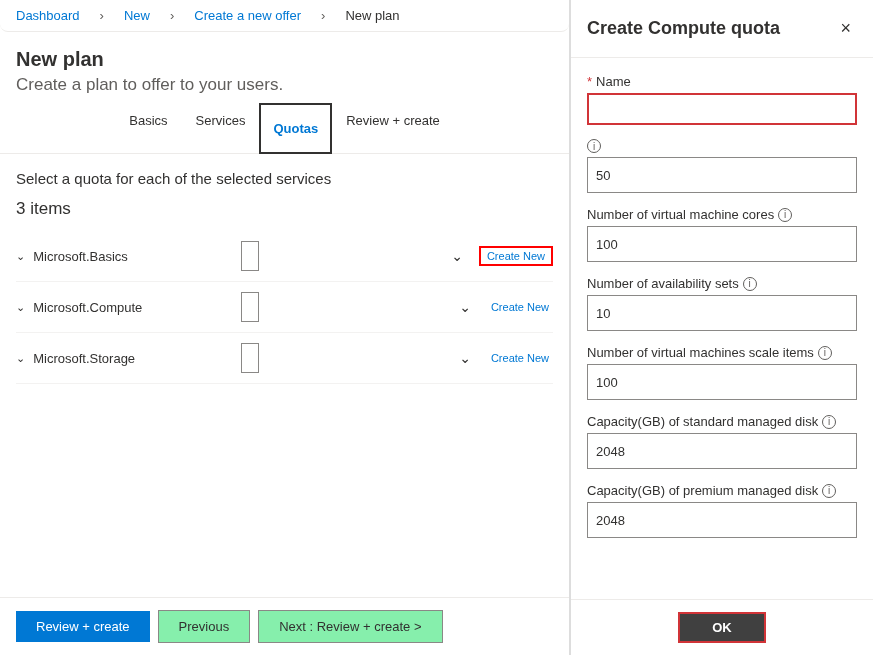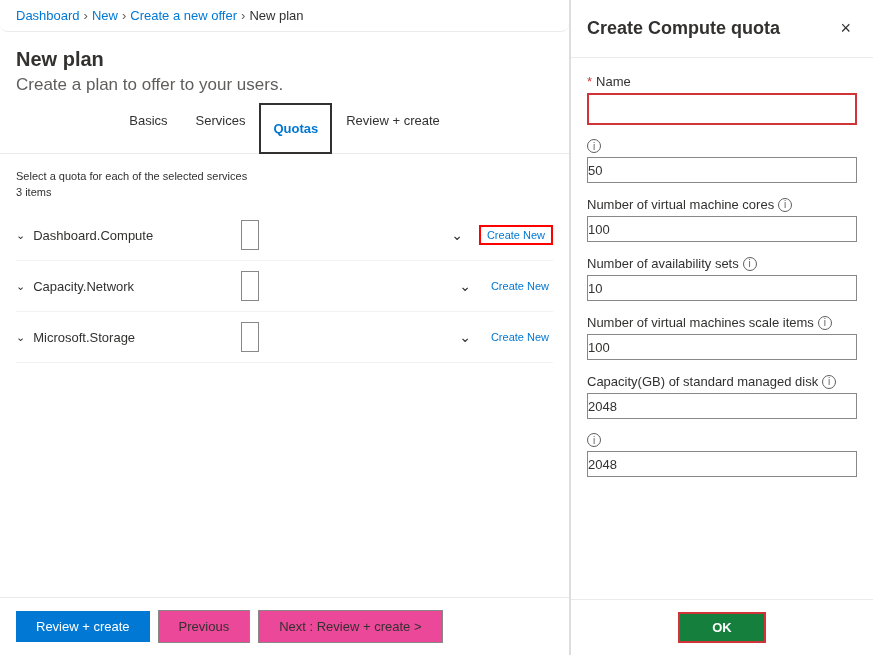--- a/index.html
+++ b/index.html
@@ -4,74 +4,74 @@
   <style>
     * { box-sizing: border-box; margin: 0; padding: 0; font-family: 'Segoe UI', Arial, sans-serif; font-size: 13px; }
     body { background: #f3f2f1; display: flex; flex-direction: column; height: 655px; width: 873px; overflow: hidden; }
 
     .main-container { display: flex; flex: 1; overflow: hidden; }
 
     
     .left-panel { flex: 0 0 570px; display: flex; flex-direction: column; background: #fff; border-right: 1px solid #ddd; }
 
     
-    .breadcrumb { display: flex; align-items: center; padding: 8px 16px; font-size: 12px; color: #0078d4; background: #fff; border-bottom: 1px solid #edebe9; gap: 4px; border-radius: 8px; }
+    .breadcrumb { display: flex; align-items: center; padding: 8px 16px; font-size: 12px; color: #0078d4; background: #fff; border-bottom: 1px solid #edebe9; gap: 20px; border-radius: 8px; }
     .breadcrumb-separator { color: #605e5c; }
     .breadcrumb-current { color: #323130; }
     .breadcrumb-link { color: #0078d4; cursor: pointer; text-decoration: none; }
 
     
     .page-header { padding: 16px 16px 8px; background: #fff; }
     .page-title { font-size: 20px; font-weight: 600; color: #323130; margin-bottom: 4px; }
     .page-subtitle { font-size: 17px; color: #605e5c; }
 
     
     .tabs { display: flex; padding: 0 16px; border-bottom: 1px solid #edebe9; background: #fff; justify-content: center; }
     .tab { padding: 10px 14px; cursor: pointer; color: #323130; font-size: 13px; border-bottom: 2px solid transparent; margin-bottom: -1px; }
     .tab.active { color: #0078d4; border-bottom: 2px solid #0078d4; font-weight: 600; }
     .tab.bordered { border: 2px solid #323130; padding: 16px 12px; }
 
     
     .content { flex: 1; padding: 16px; overflow-y: auto; background: #fff; }
-    .content-description { font-size: 11px; color: #323130; margin-bottom: 4px; }
-    .items-count { font-size: 11px; color: #323130; margin-bottom: 12px; font-weight: 400; }
+    .content-description { font-size: 15px; color: #323130; margin-bottom: 12px; }
+    .items-count { font-size: 17px; color: #323130; margin-bottom: 12px; font-weight: 400; }
 
     
     .service-row { display: flex; align-items: center; padding: 10px 0; border-bottom: 1px solid #f3f2f1; gap: 8px; }
     .chevron { color: #323130; font-size: 11px; cursor: pointer; }
     .service-name { flex: 0 0 200px; color: #323130; font-size: 13px; }
     .service-select { flex: 1; border: 1px solid #8a8886; height: 30px; padding: 0 8px; background: #fff; color: #323130; appearance: none; cursor: pointer; }
     .select-wrapper { flex: 1; position: relative; }
     .select-wrapper::after { content: '⌄'; position: absolute; right: 8px; top: 50%; transform: translateY(-50%); pointer-events: none; color: #323130; font-size: 14px; }
     .create-new-btn { color: #0078d4; background: none; border: none; cursor: pointer; white-space: nowrap; font-size: 11px; padding: 0 4px; }
     .create-new-btn.highlighted { border: 2px solid red; padding: 2px 6px; }
 
     
     .footer { display: flex; align-items: center; padding: 12px 16px; border-top: 1px solid #edebe9; background: #fff; gap: 8px; }
     .btn-primary { background: #0078d4; color: #fff; border: none; padding: 8px 20px; cursor: pointer; font-size: 13px; min-width: 120px; }
-    .btn-secondary { background: #ec4899; color: #323130; border: 1px solid #8a8886; padding: 8px 20px; cursor: pointer; font-size: 13px; }
+    .btn-secondary { background: #86efac; color: #323130; border: 1px solid #8a8886; padding: 8px 20px; cursor: pointer; font-size: 13px; }
 
     
     .right-panel { flex: 1; background: #fff; display: flex; flex-direction: column; border-left: 1px solid #ddd; position: relative; }
     .modal-header { display: flex; justify-content: space-between; align-items: center; padding: 16px; border-bottom: 1px solid #edebe9; }
     .modal-title { font-size: 18px; font-weight: 600; color: #323130; }
     .close-btn { background: none; border: none; cursor: pointer; font-size: 18px; color: #323130; padding: 2px 6px; }
 
     .modal-body { flex: 1; overflow-y: auto; padding: 16px; }
 
     .form-field { margin-bottom: 14px; }
     .form-label { font-size: 12px; color: #323130; margin-bottom: 4px; display: flex; align-items: center; gap: 4px; }
     .required { color: #d13438; }
     .info-icon { display: inline-flex; align-items: center; justify-content: center; width: 14px; height: 14px; border-radius: 50%; border: 1px solid #605e5c; color: #605e5c; font-size: 10px; cursor: help; }
-    .form-input { width: 100%; height: 26px; border: 1px solid #8a8886; padding: 0 0; font-size: 13px; color: #323130; outline: none; }
+    .form-input { width: 100%; height: 36px; border: 1px solid #8a8886; padding: 0 8px; font-size: 13px; color: #323130; outline: none; }
     .name-input-wrapper { border: 2px solid #d13438; }
     .name-input-wrapper input { border: none; width: 100%; height: 28px; padding: 0 8px; font-size: 13px; outline: none; }
 
     .modal-footer { padding: 12px 16px; border-top: 1px solid #edebe9; display: flex; justify-content: center; }
-    .ok-btn { background: #15803d; color: #fff; border: 2px solid #d13438; padding: 6px 32px; cursor: pointer; font-size: 13px; font-weight: 600; }
+    .ok-btn { background: #404040; color: #fff; border: 2px solid #d13438; padding: 6px 32px; cursor: pointer; font-size: 13px; font-weight: 600; }
   </style>
 </head>
 <body>
 
 <div class="main-container">
 
   <div class="left-panel">
 
     <div class="breadcrumb">
       <a class="breadcrumb-link">Dashboard</a>
@@ -94,30 +94,30 @@
       <div class="tab active bordered">Quotas</div>
       <div class="tab">Review + create</div>
     </div>
 
     <div class="content">
       <div class="content-description">Select a quota for each of the selected services</div>
       <div class="items-count">3 items</div>
 
       <div class="service-row">
         <span class="chevron">⌄</span>
-        <span class="service-name">Dashboard.Compute</span>
+        <span class="service-name">Microsoft.Basics</span>
         <div class="select-wrapper">
           <select class="service-select"></select>
         </div>
         <button class="create-new-btn highlighted">Create New</button>
       </div>
 
       <div class="service-row">
         <span class="chevron">⌄</span>
-        <span class="service-name">Capacity.Network</span>
+        <span class="service-name">Microsoft.Compute</span>
         <div class="select-wrapper">
           <select class="service-select"></select>
         </div>
         <button class="create-new-btn">Create New</button>
       </div>
 
       <div class="service-row">
         <span class="chevron">⌄</span>
         <span class="service-name">Microsoft.Storage</span>
         <div class="select-wrapper">
@@ -186,20 +186,21 @@
       <div class="form-field">
         <div class="form-label">
           <span>Capacity(GB) of standard managed disk</span>
           <span class="info-icon">i</span>
         </div>
         <input type="text" class="form-input" value="2048" style="">
       </div>
 
       <div class="form-field">
         <div class="form-label">
+          <span>Capacity(GB) of premium managed disk</span>
           <span class="info-icon">i</span>
         </div>
         <input type="text" class="form-input" value="2048" style="">
       </div>
     </div>
 
     <div class="modal-footer">
       <button class="ok-btn">OK</button>
     </div>
   </div>

